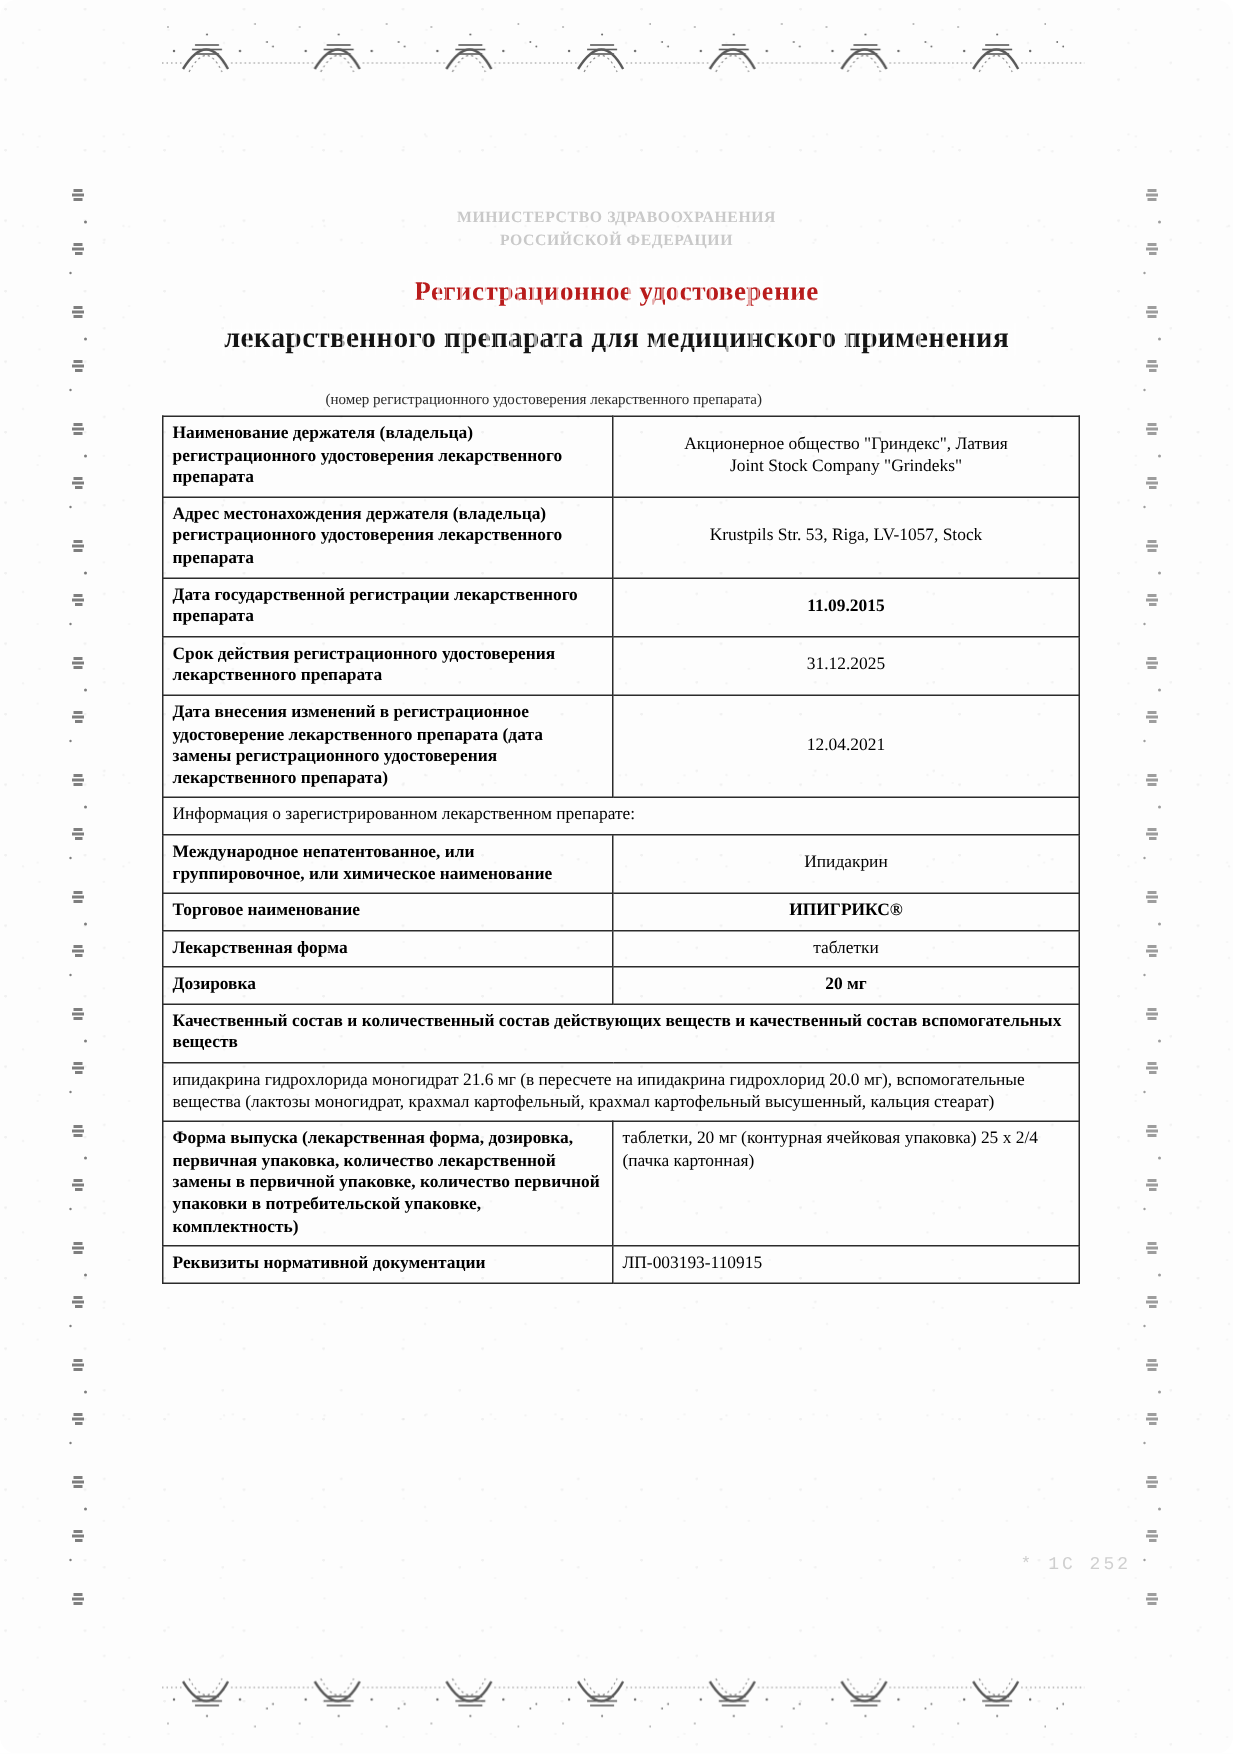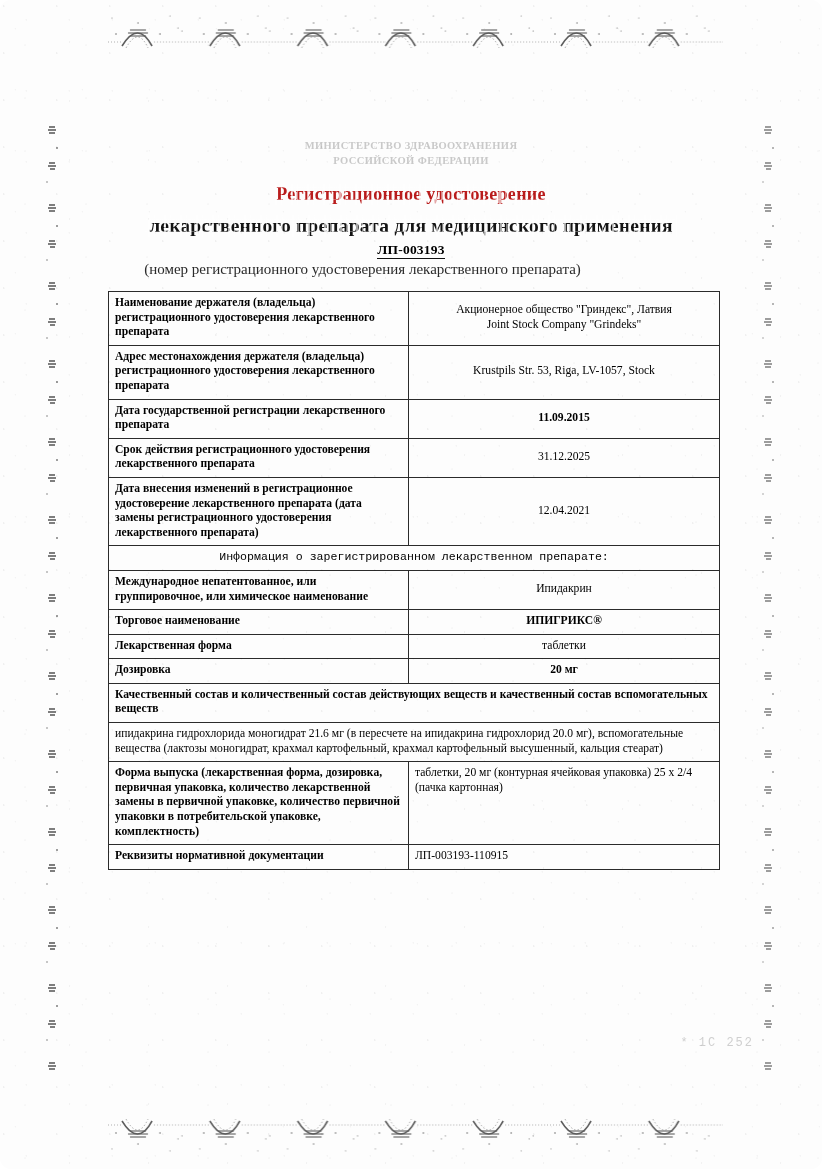--- a/index.html
+++ b/index.html
@@ -92,26 +92,26 @@
 
   .reg-number{
     position:absolute;top:242px;left:0;width:822px;text-align:center;
     font-size:13.5px;font-weight:bold;letter-spacing:.2px;
   }
   .reg-number span{
     border-bottom:1.4px solid #111;padding-bottom:1px;
   }
   .reg-caption{
     position:absolute;top:261px;left:0;width:725px;text-align:center;
-    font-size:15px;color:#2a2a2a;
+    font-size:10px;color:#2a2a2a;
   }
 
   
   .tbl{
-    position:absolute;left:108px;top:291px;width:611px;
+    position:absolute;left:108px;top:277px;width:611px;
     border-collapse:collapse;
     table-layout:fixed;
   }
   .tbl td{
     border:1px solid #1a1a1a;
     padding:4px 6px 5px 6px;
     vertical-align:top;
     font-size:11.6px;
     line-height:14.6px;
   }
@@ -125,21 +125,21 @@
     font-weight:normal;
   }
   .tbl td.val.bold{ font-weight:bold; }
   .tbl td.val.left{ text-align:left; }
   .tbl td.full{
     font-weight:bold;
     margin-left:36px;
   }
   .tbl td.full.normal{ font-weight:normal; }
   .tbl td.center-note{
-    text-align:center;font-weight:normal;font-size:11.6px;font-family:Liberation Mono, monospace;
+    text-align:left;font-weight:normal;font-size:11.6px;
   }
   
   .tbl td{ border-color:#2b2b2b; }
   .fade-div{ border-left-color:#8d8d8d !important; }
   .fade-div-none{ border-left-color:rgba(120,120,120,.25) !important; }
 
   
   .bottom-stamp{
     position:absolute;right:68px;top:1036px;
     font-size:12px;letter-spacing:2px;color:#cfcfcf;
@@ -211,23 +211,20 @@
     <div>РОССИЙСКОЙ ФЕДЕРАЦИИ</div>
   </div>
 
   <div class="title-l1">
     <span class="streak">Регистрационное удостоверение</span>
   </div>
   <div class="title-l2">
     <span class="streak">лекарственного препарата для медицинского применения</span>
   </div>
 
-  <div class="reg-number">
-    <span>ЛП-003193</span>
-  </div>
   <div class="reg-caption">(номер регистрационного удостоверения лекарственного препарата)</div>
 
   <table class="tbl">
     <colgroup>
         <col style="width:300px">
         <col style="width:311px">
       </colgroup>
     <tbody>
       <tr>
         <td class="lbl">Наименование держателя (владельца) регистрационного удостоверения лекарственного препарата</td>

